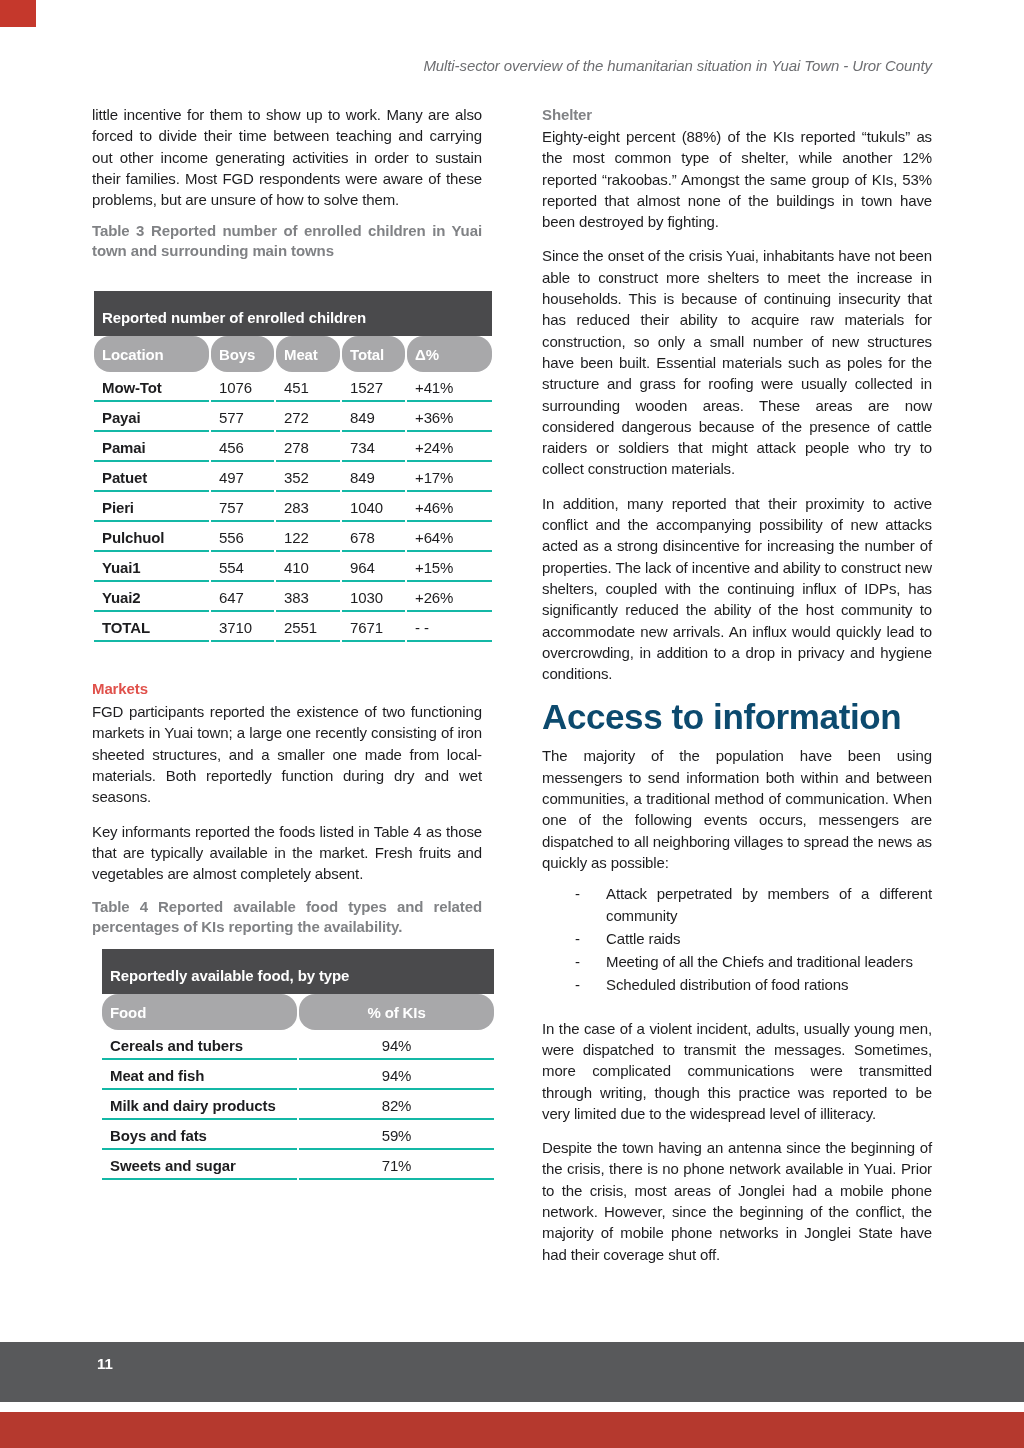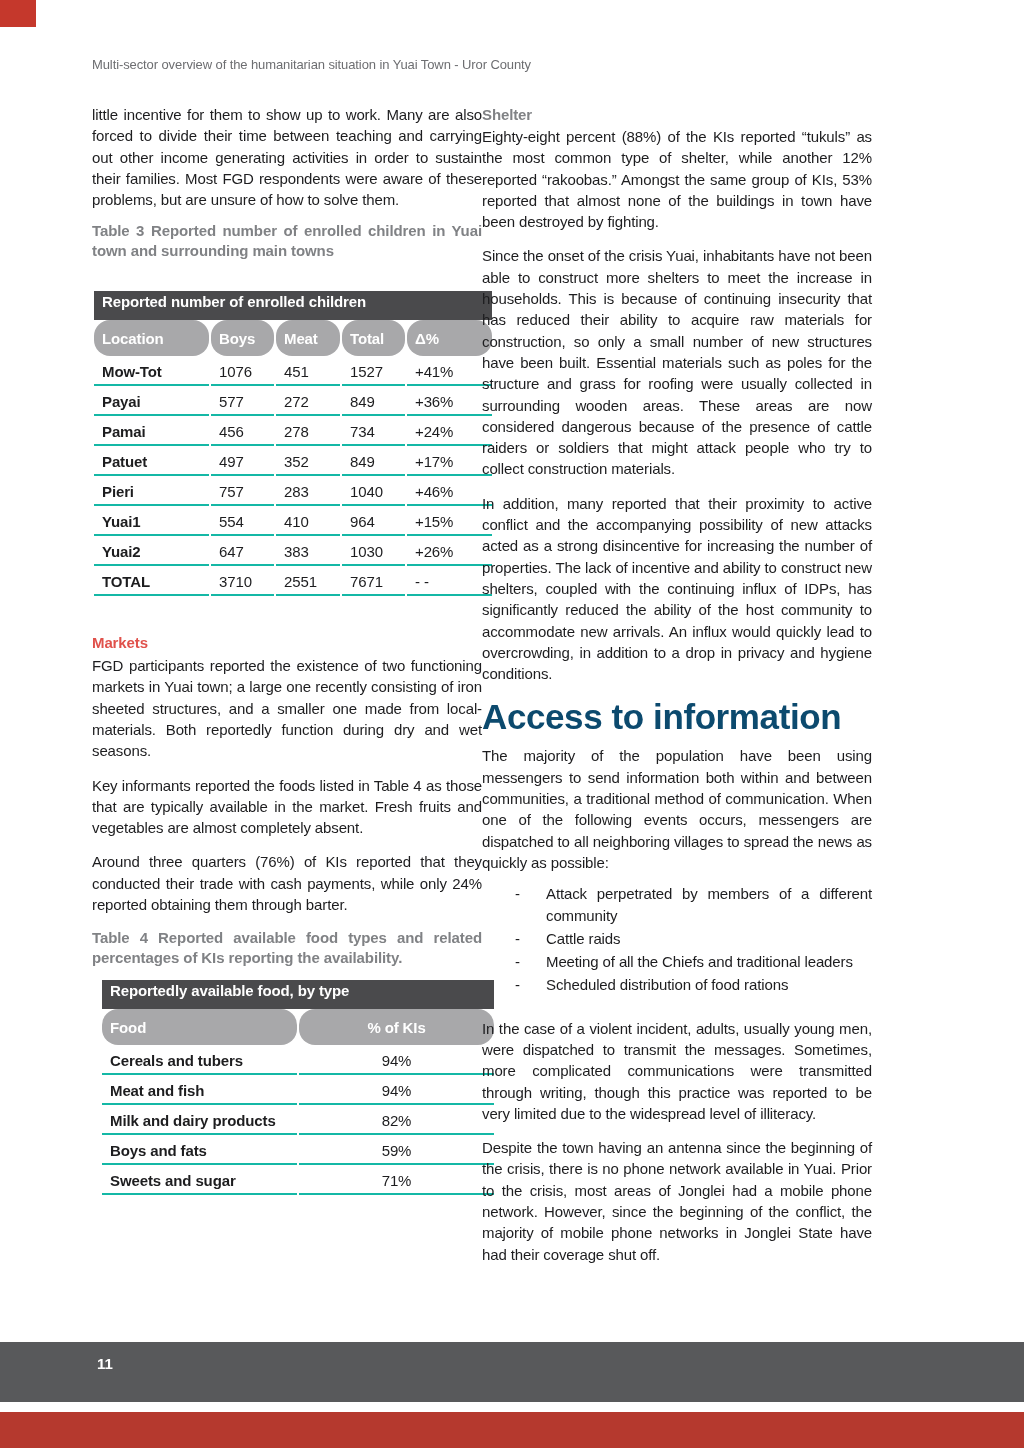--- a/index.html
+++ b/index.html
@@ -1,42 +1,42 @@
 <!DOCTYPE html>
 <html><head>
 <meta charset="utf-8">
 <style>
   html,body{margin:0;padding:0;background:#ffffff;}
   .page{
     position:relative;width:1024px;height:1448px;background:#ffffff;overflow:hidden;
     font-family:"Liberation Sans","DejaVu Sans",sans-serif;color:#1d1d1f;
   }
   .doc-header{
-    position:absolute;top:57px;left:92px;right:92px;text-align:left;
-    font-size:13px;color:#6d6e71;letter-spacing:-0.1px;
+    position:absolute;top:57px;left:92px;right:92px;text-align:right;
+    font-style:italic;font-size:15px;color:#6d6e71;letter-spacing:-0.1px;
   }
-  .columns{position:absolute;left:92px;top:104px;width:840px;display:flex;}
+  .columns{position:absolute;left:92px;top:104px;width:840px;display:flex;gap:60px;}
   .col{width:390px;}
   .body-text{font-size:15px;line-height:21.3px;text-align:justify;letter-spacing:-0.12px;}
   p{margin:0 0 13px;}
   p.intro{margin-bottom:11px;}
   .caption{font-size:15px;line-height:20px;font-weight:bold;color:#808285;letter-spacing:-0.1px;}
   .caption.t3{margin:0 0 30px;}
   .caption.t4{margin:0 0 12px;}
   .minor-heading{font-size:15px;line-height:21px;font-weight:bold;}
   .gray-heading{color:#808285;margin:0 0 1px;}
   .red-heading{color:#e0514b;margin:36px 0 2px;}
   .big-heading{
     font-size:35px;line-height:36px;font-weight:bold;color:#0c4a6e;
     margin:15px 0 10px;letter-spacing:-0.4px;
   }
   table{border-collapse:separate;border-spacing:2px 0;table-layout:fixed;width:390px;}
   table.t3-tbl{margin:0 0 0 0;}
   table.t4-tbl{margin:8px;}
-  .tbl-title{background:#4a4a4c;color:#ffffff;font-size:15px;font-weight:bold;text-align:left;padding:0 8px 7px;}
+  .tbl-title{background:#4a4a4c;color:#ffffff;font-size:15px;font-weight:bold;text-align:left;padding:16px 8px 7px;}
   .colhead{background:#a8a8aa;color:#ffffff;font-size:15px;font-weight:bold;text-align:left;padding:8px 8px 7px;border-radius:16px;}
   td{font-size:15px;line-height:15px;padding:8px 8px 5px;border-bottom:2px solid #14b8a6;background:#ffffff;}
   td.rowlabel{font-weight:bold;}
   .t4-tbl td:nth-child(2){text-align:center;}
   .t4-tbl .colhead:nth-child(2){text-align:center;}
   ul.dash-list{list-style:none;margin:10px 0 0 0;padding:0;}
   .dash-list li{position:relative;padding-left:64px;margin-bottom:2px;text-align:justify;}
   .dash-list li::before{content:"-";position:absolute;left:33px;top:0;}
   p.after-list{margin-top:22px;}
   .page-num-bar{position:absolute;left:0;right:0;top:1342px;height:60px;background:#58595b;}
@@ -111,20 +111,27 @@
               <td>+17%</td>
             </tr>
             <tr>
               <td class="rowlabel">Pieri</td>
               <td>757</td>
               <td>283</td>
               <td>1040</td>
               <td>+46%</td>
             </tr>
             <tr>
+              <td class="rowlabel">Pulchuol</td>
+              <td>556</td>
+              <td>122</td>
+              <td>678</td>
+              <td>+64%</td>
+            </tr>
+            <tr>
               <td class="rowlabel">Yuai1</td>
               <td>554</td>
               <td>410</td>
               <td>964</td>
               <td>+15%</td>
             </tr>
             <tr>
               <td class="rowlabel">Yuai2</td>
               <td>647</td>
               <td>383</td>
@@ -137,21 +144,20 @@
               <td>2551</td>
               <td>7671</td>
               <td>- -</td>
             </tr>
           </tbody>
       </table>
 
       <div class="minor-heading red-heading">Markets</div>
       <p>FGD participants reported the existence of two functioning markets in Yuai town; a large one recently consisting of iron sheeted structures, and a smaller one made from local-materials. Both reportedly function during dry and wet seasons.</p>
       <p>Key informants reported the foods listed in Table 4 as those that are typically available in the market. Fresh fruits and vegetables are almost completely absent.</p>
-      <p>Around three quarters (76%) of KIs reported that they conducted their trade with cash payments, while only 24% reported obtaining them through barter.</p>
 
       <div class="caption t4">Table 4 Reported available food types and related percentages of KIs reporting the availability.</div>
 
       <table class="t4-tbl">
         <colgroup>
           <col style="width:195px">
             <col style="width:195px">
         </colgroup>
         <thead>
           <tr>

